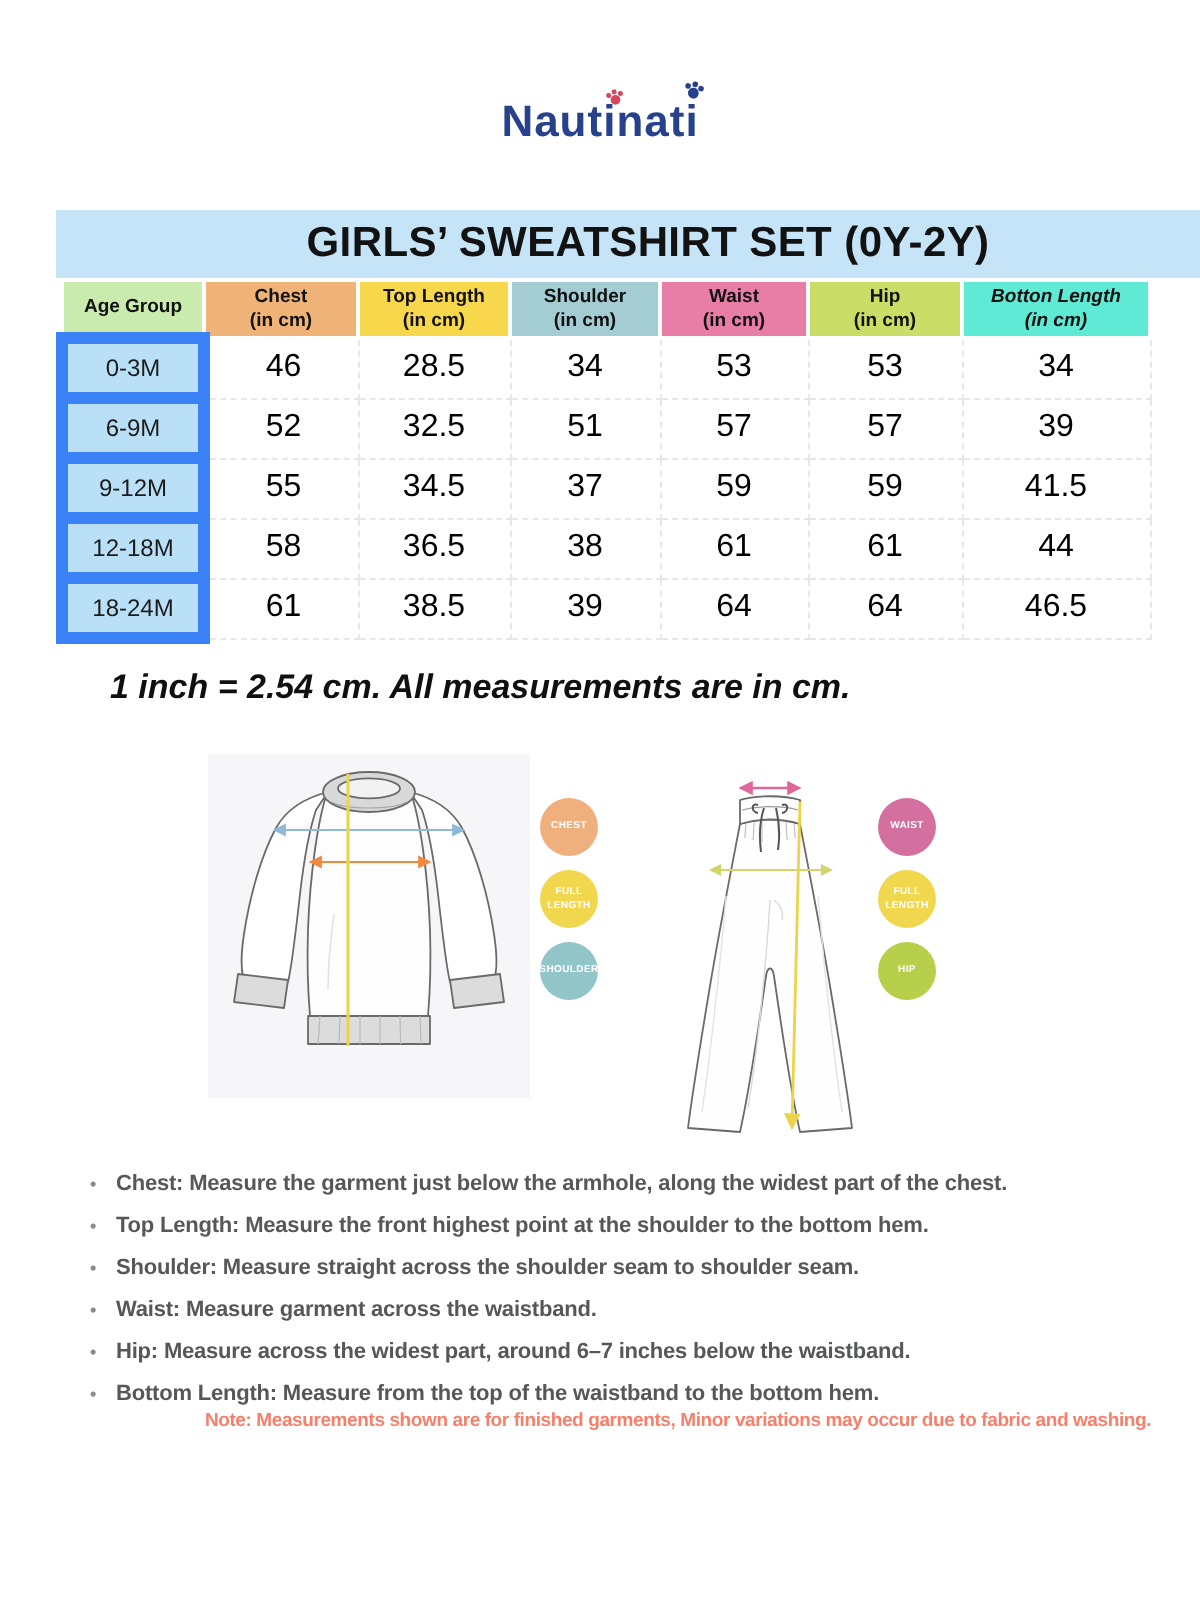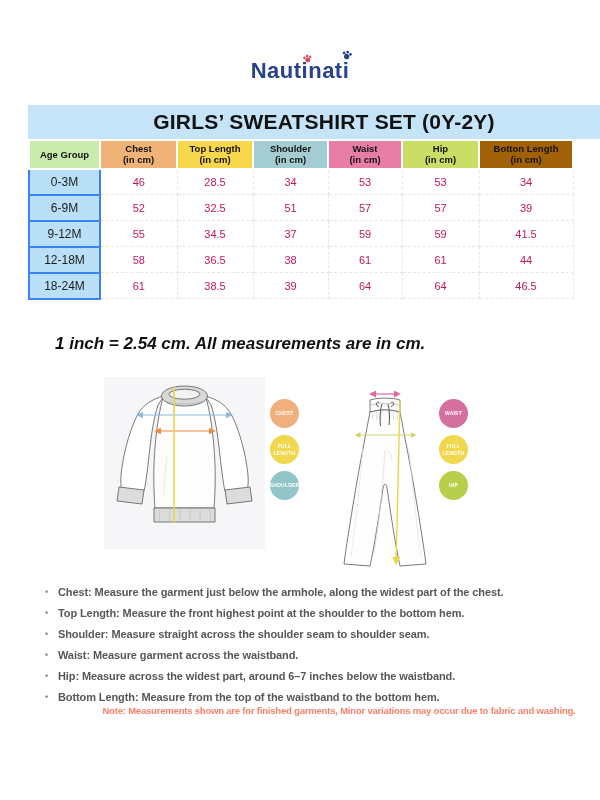--- a/index.html
+++ b/index.html
@@ -1,40 +1,40 @@
 <!DOCTYPE html>
 <html><head>
 <meta charset="utf-8">
 <style>
   html,body{margin:0;padding:0;background:#ffffff;}
   .page{position:relative;width:600px;height:800px;background:#ffffff;overflow:hidden;
         font-family:"Liberation Sans",sans-serif;}
 
   
-  .logo{position:absolute;top:58px;left:0;width:100%;text-align:center;}
+  .logo{position:absolute;top:48px;left:0;width:100%;text-align:center;}
   .logo-wrap{position:relative;display:inline-block;}
   .logo-text{font-size:22px;font-weight:700;letter-spacing:.5px;}
   .paw{position:absolute;}
   .paw-red{width:9px;height:9px;left:53%;top:-4px;transform:rotate(-10deg);}
   .paw-blue{width:10px;height:10px;right:-3px;top:-8px;transform:rotate(12deg);}
 
   
   .title-bar{position:absolute;left:28px;top:105px;width:592px;height:34px;
              display:flex;align-items:center;justify-content:center;
              font-size:21px;font-weight:600;letter-spacing:.2px;color:#121212;}
 
   
   .size-table{position:absolute;left:28px;top:139px;width:544px;border-collapse:collapse;
               table-layout:fixed;}
   .size-table th{height:21px;padding:2px 0;font-size:9.5px;font-weight:700;color:#111;
                  line-height:1.2;text-align:center;border:2px solid #fff;vertical-align:middle;}
   .size-table td{height:22px;text-align:center;vertical-align:middle;}
-  .size-table td.age{border:2px solid #3b82f6;font-size:12px;color:#1c1c1c;}
+  .size-table td.age{border:6px solid #3b82f6;font-size:12px;color:#1c1c1c;}
   .size-table td.val{border-right:1px dashed #e7e7e7;border-bottom:1px dashed #e7e7e7;
-                     font-size:11px;color:#be185d;background:#fff;}
+                     font-size:16px;color:#000000;background:#fff;}
 
   
   .conv-note{position:absolute;left:55px;top:334px;font-size:17px;font-weight:700;
              font-style:italic;color:#101010;}
   .footer-note{position:absolute;left:0;top:705px;width:100%;text-align:center;
                font-size:9.5px;font-weight:700;letter-spacing:-.2px;white-space:nowrap;padding-left:39px;}
 
   
   .svg-top{position:absolute;left:104px;top:377px;width:161px;height:172px;}
   .svg-bottom{position:absolute;left:330px;top:388px;width:112px;height:186px;}
@@ -107,21 +107,21 @@
             <div>(in cm)</div>
           </th>
           <th style="background: rgb(232, 126, 166);">
             <div>Waist</div>
             <div>(in cm)</div>
           </th>
           <th style="background: rgb(202, 221, 102);">
             <div>Hip</div>
             <div>(in cm)</div>
           </th>
-          <th style="background: #a16207;">
+          <th style="background: #5eead4; font-style: italic;">
             <div>Botton Length</div>
             <div>(in cm)</div>
           </th>
         </tr>
       </thead>
     <tbody id="table-body">
         <tr>
           <td class="age" style="background: rgb(185, 224, 247);">0-3M</td>
           <td class="val">46</td>
           <td class="val">28.5</td>

